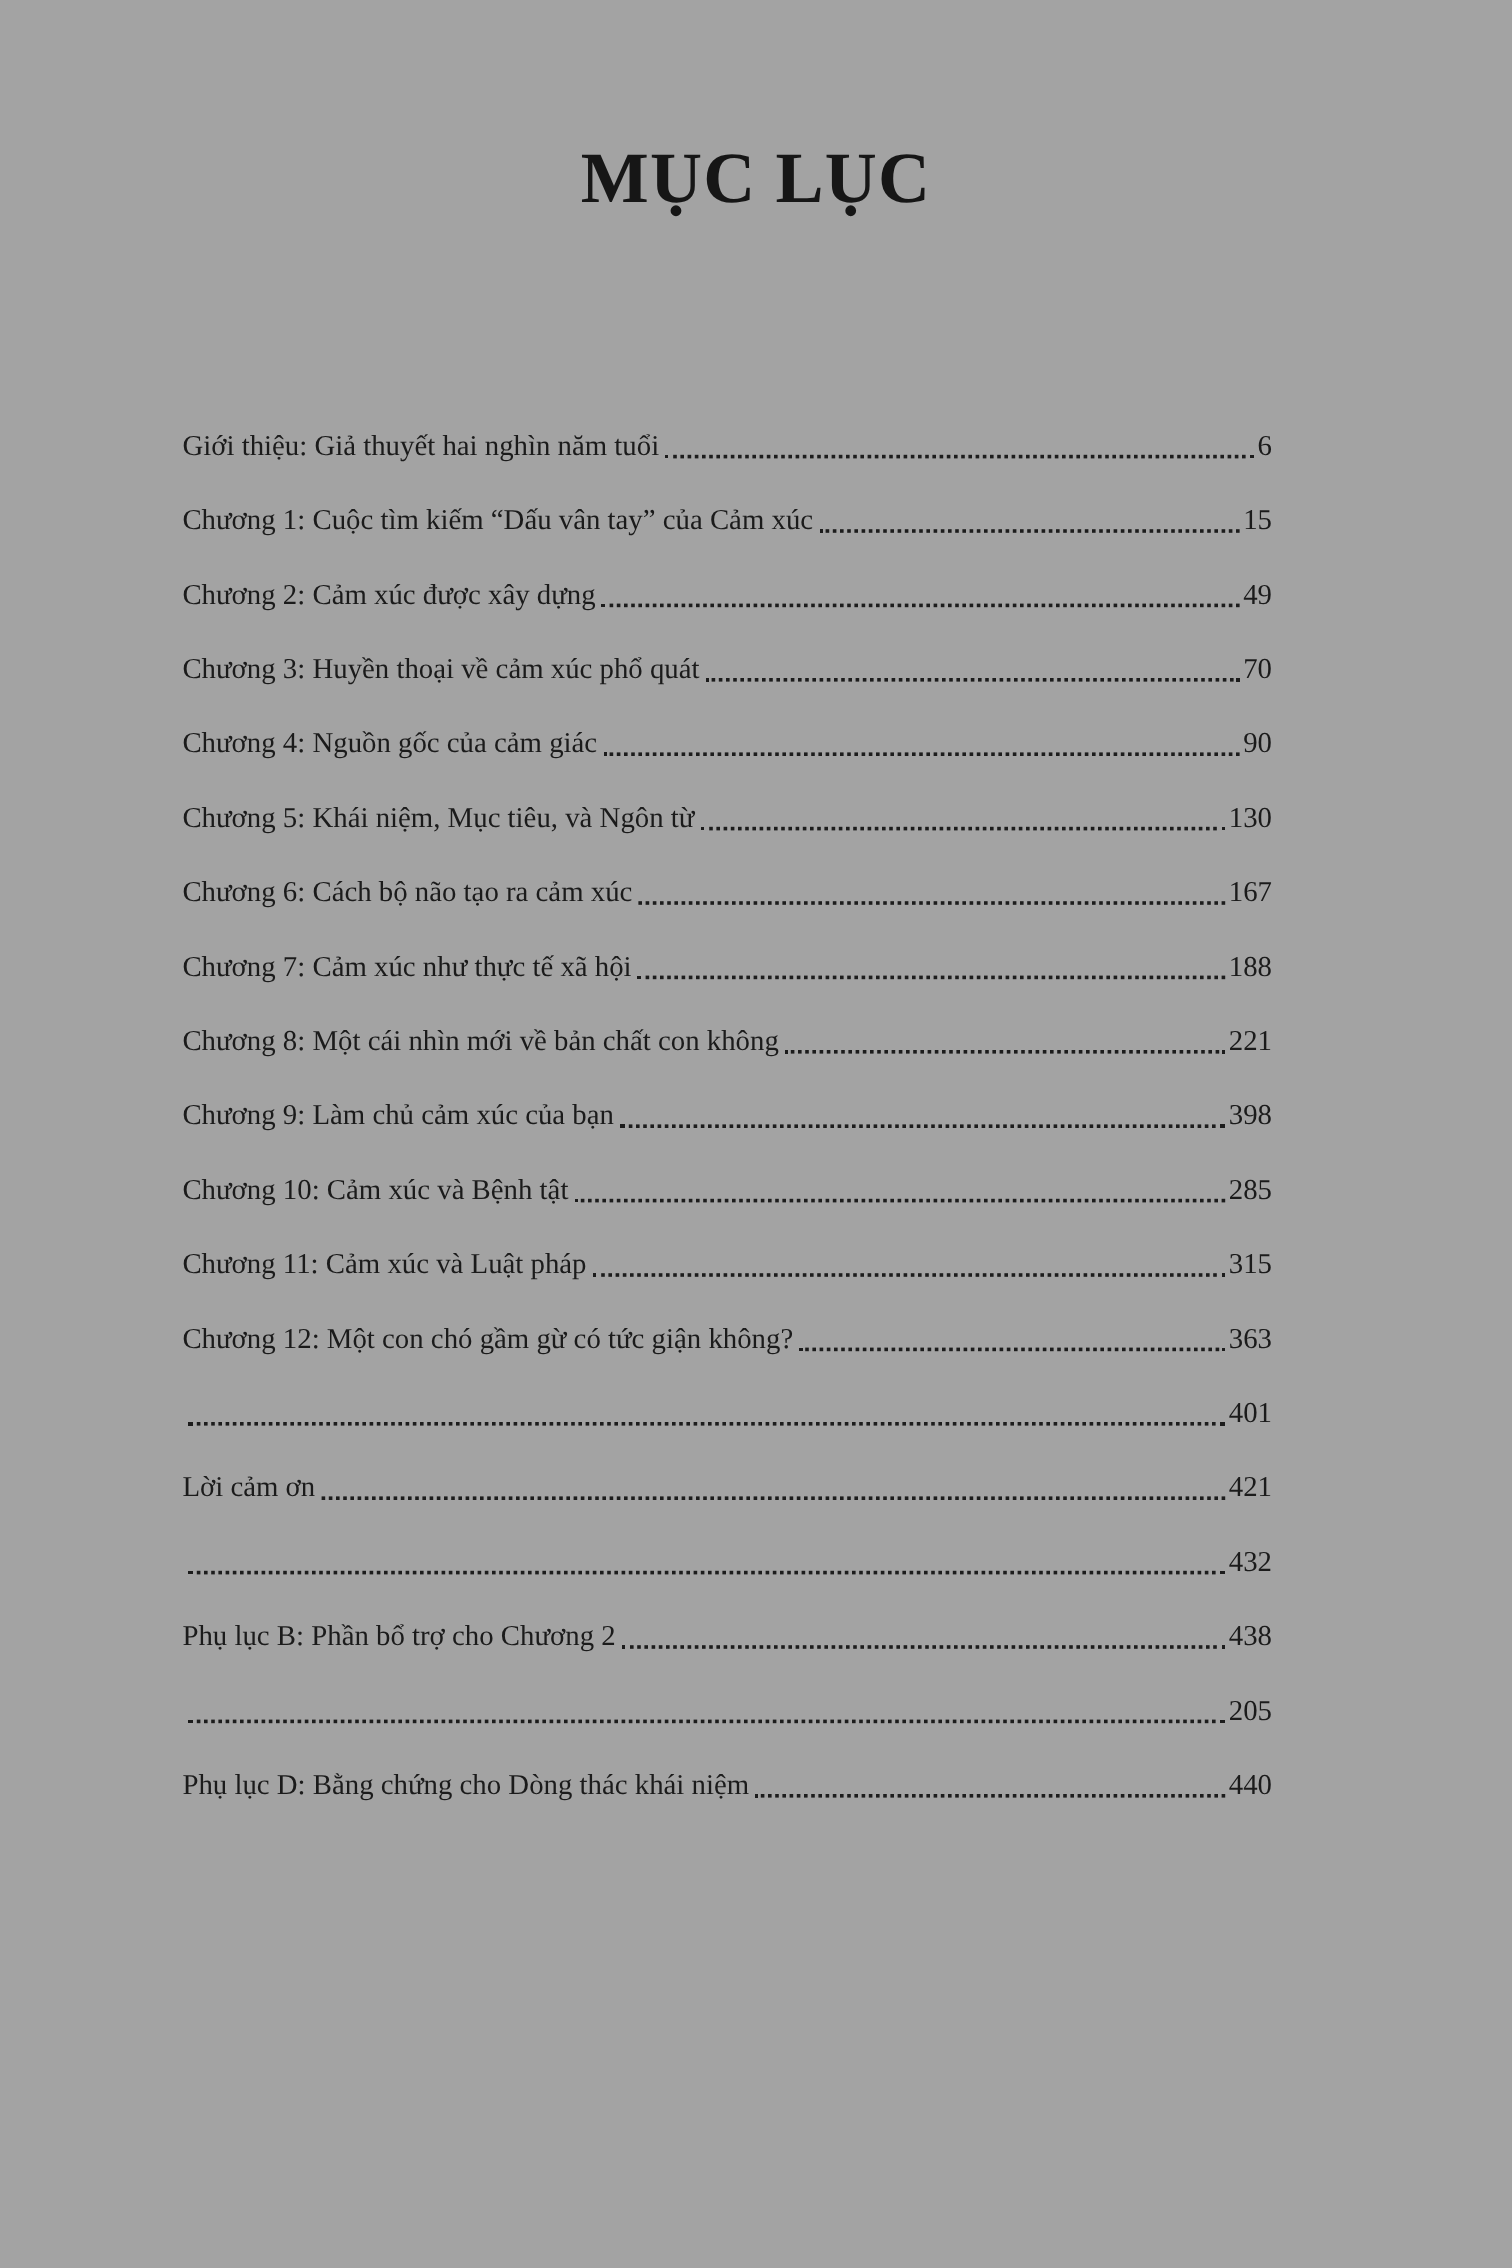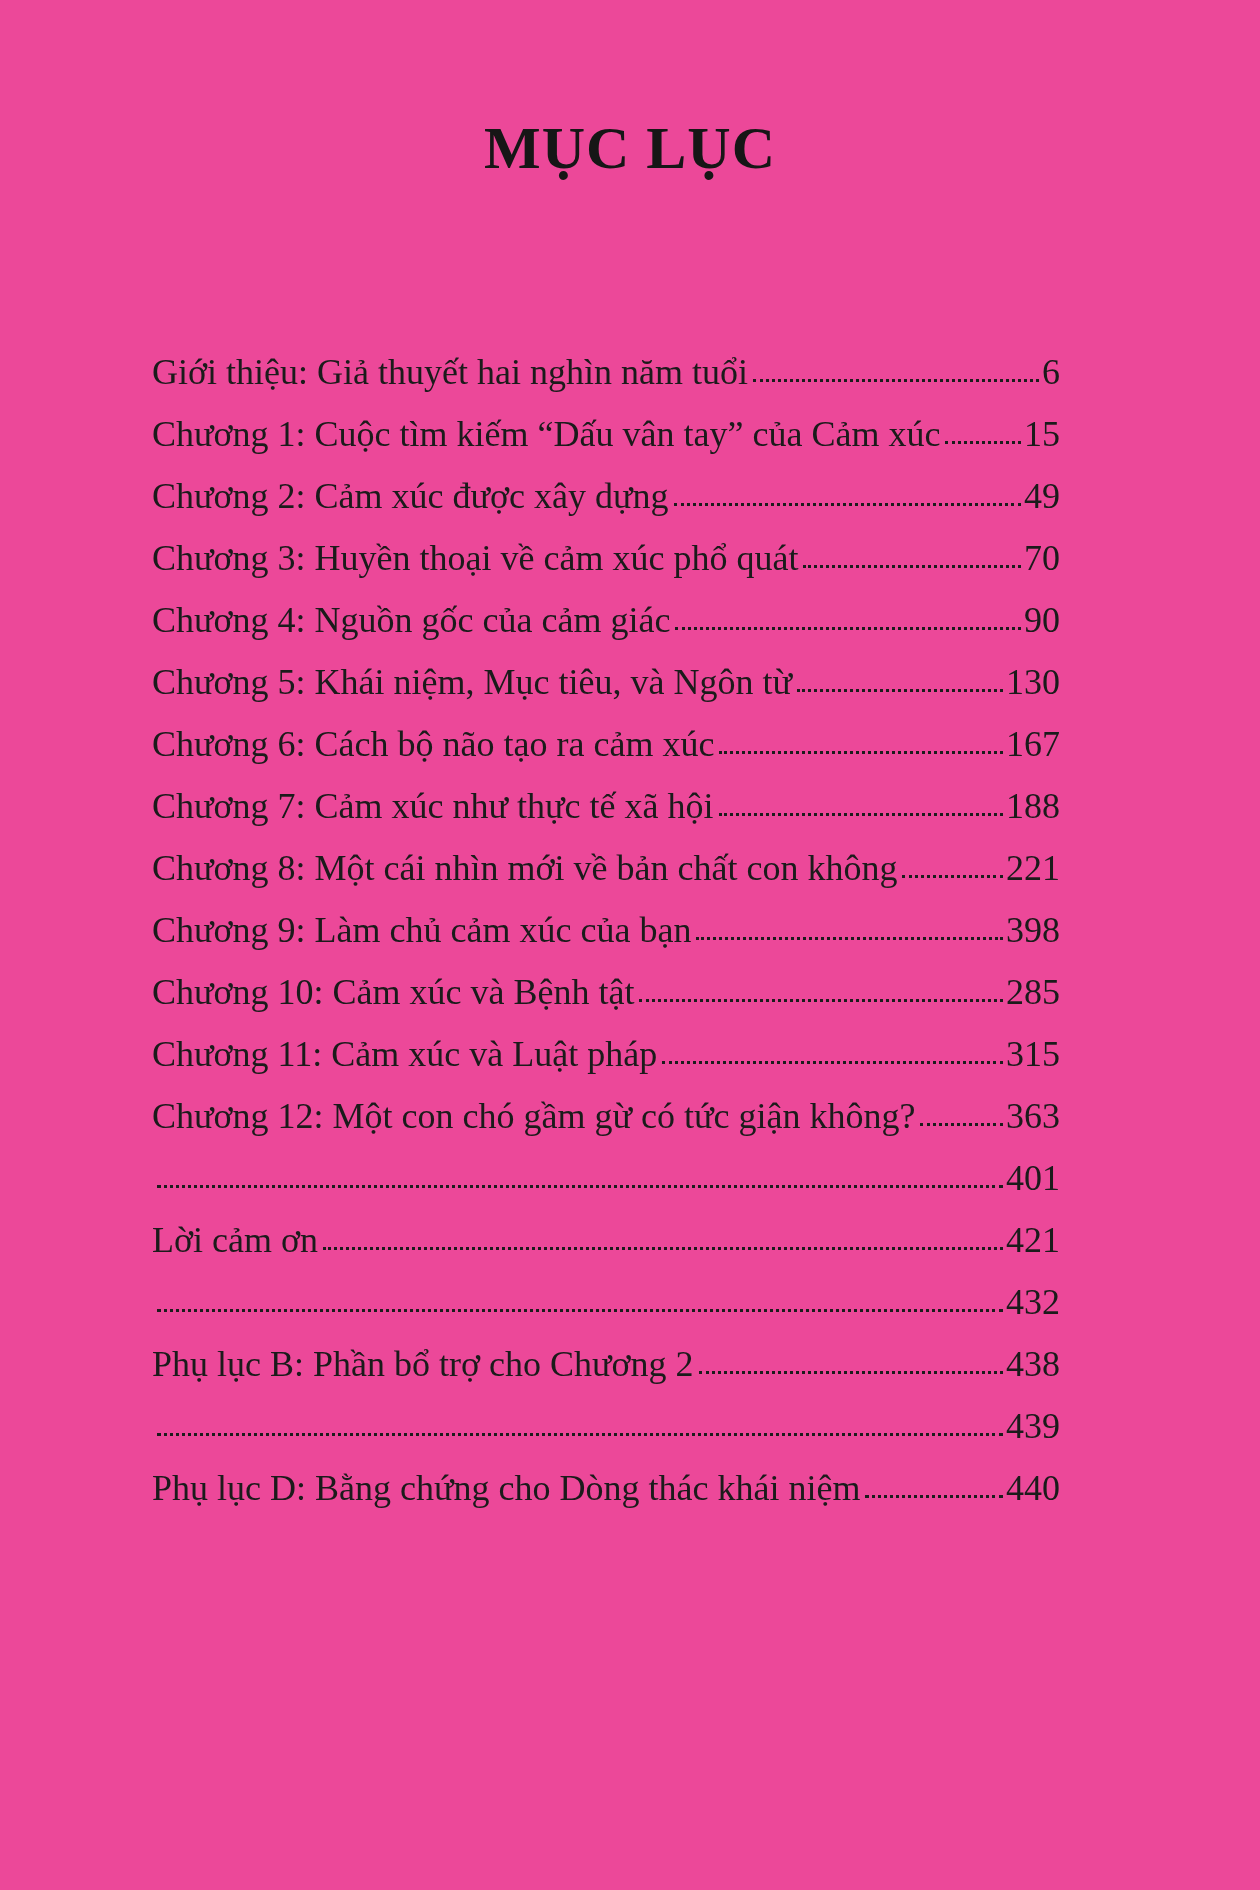--- a/index.html
+++ b/index.html
@@ -11,42 +11,42 @@
     width: 1260px;
     height: 1890px;
     position: relative;
     font-family: "Liberation Serif", "DejaVu Serif", serif;
     color: #1b1b1b;
     overflow: hidden;
   }
   .page {
     position: absolute;
     inset: 0;
-    background: #ec4899;
+    background: #a3a3a3;
   }
   .page-title {
     margin: 0;
     padding-top: 118px;
     text-align: center;
     font-size: 60px;
     line-height: 1.0;
     font-weight: 700;
     letter-spacing: 1px;
     color: #161616;
   }
   .toc {
     margin-top: 152px;
     margin-left: 152px;
     margin-right: 200px; 
   }
   .toc-row {
     display: flex;
     align-items: flex-end;
     height: 62px;
-    font-size: 36px;
+    font-size: 24px;
     line-height: 40px;
     white-space: nowrap;
   }
   .toc-label {
     flex: 0 0 auto;
   }
   .toc-dots {
     flex: 1 1 auto;
     min-width: 14px;
     height: 0;
@@ -161,21 +161,21 @@
     </div>
 
     <div class="toc-row">
       <span class="toc-label">Phụ lục B: Phần bổ trợ cho Chương 2</span>
       <span class="toc-dots"></span>
       <span class="toc-page">438</span>
     </div>
 
     <div class="toc-row">
       <span class="toc-dots"></span>
-      <span class="toc-page">439</span>
+      <span class="toc-page">205</span>
     </div>
 
     <div class="toc-row">
       <span class="toc-label">Phụ lục D: Bằng chứng cho Dòng thác khái niệm</span>
       <span class="toc-dots"></span>
       <span class="toc-page">440</span>
     </div>
   </div>
 
 </div>

